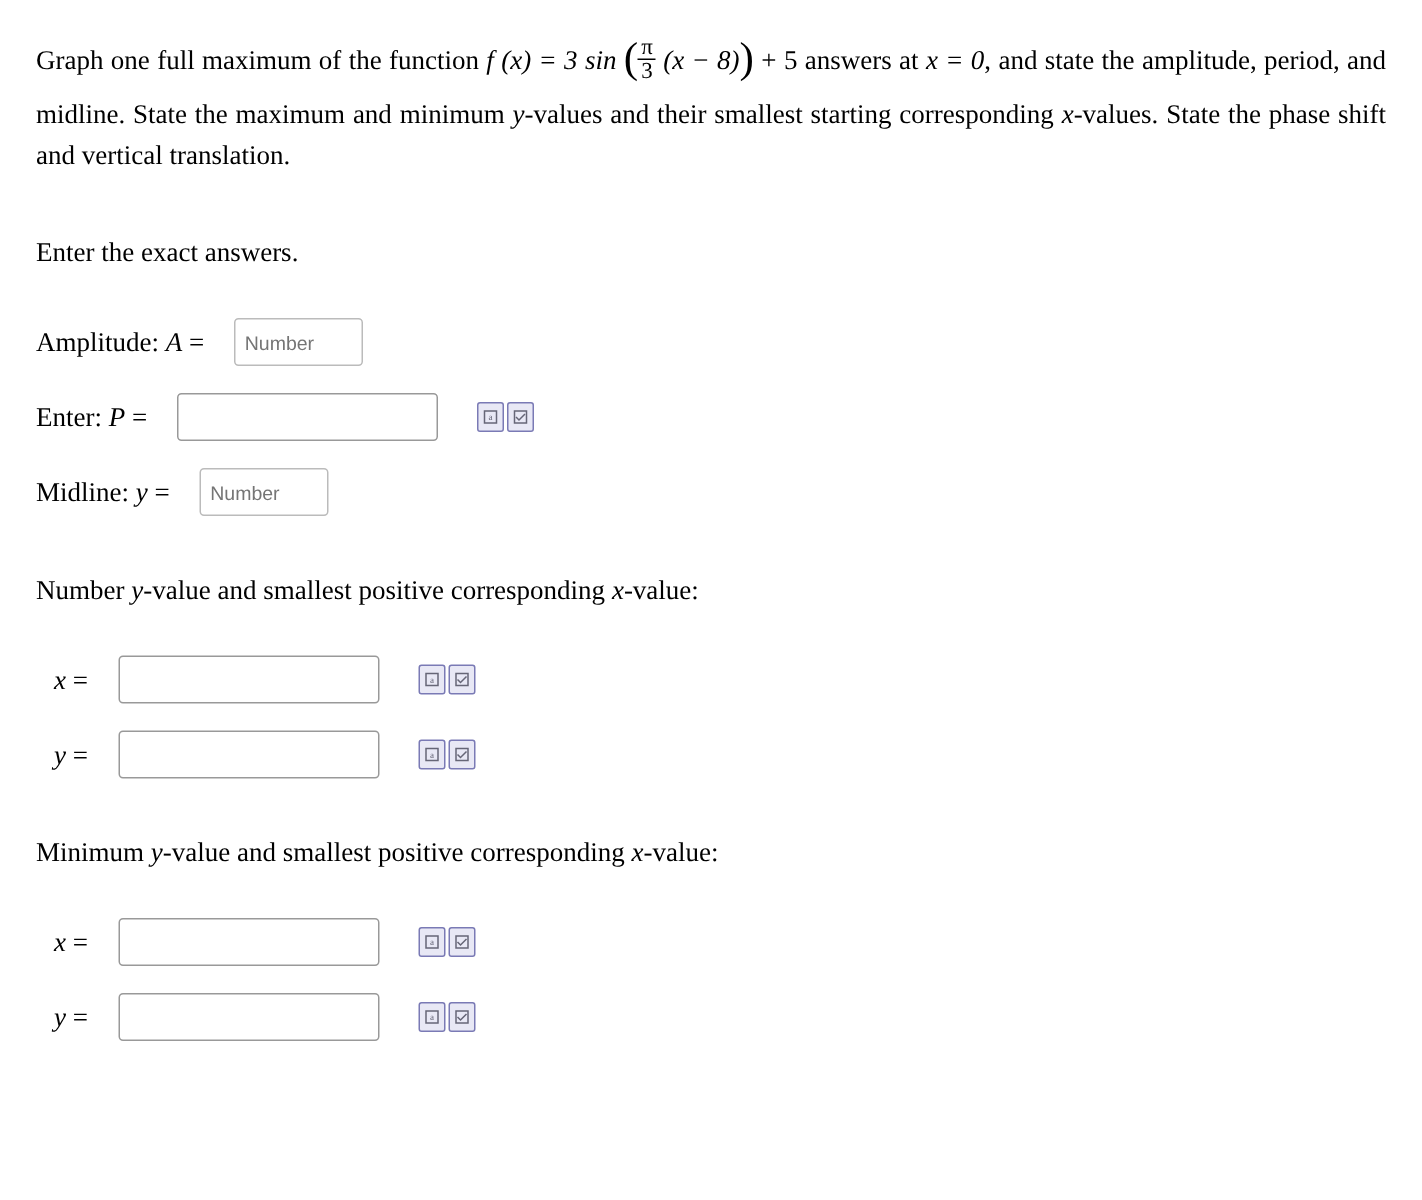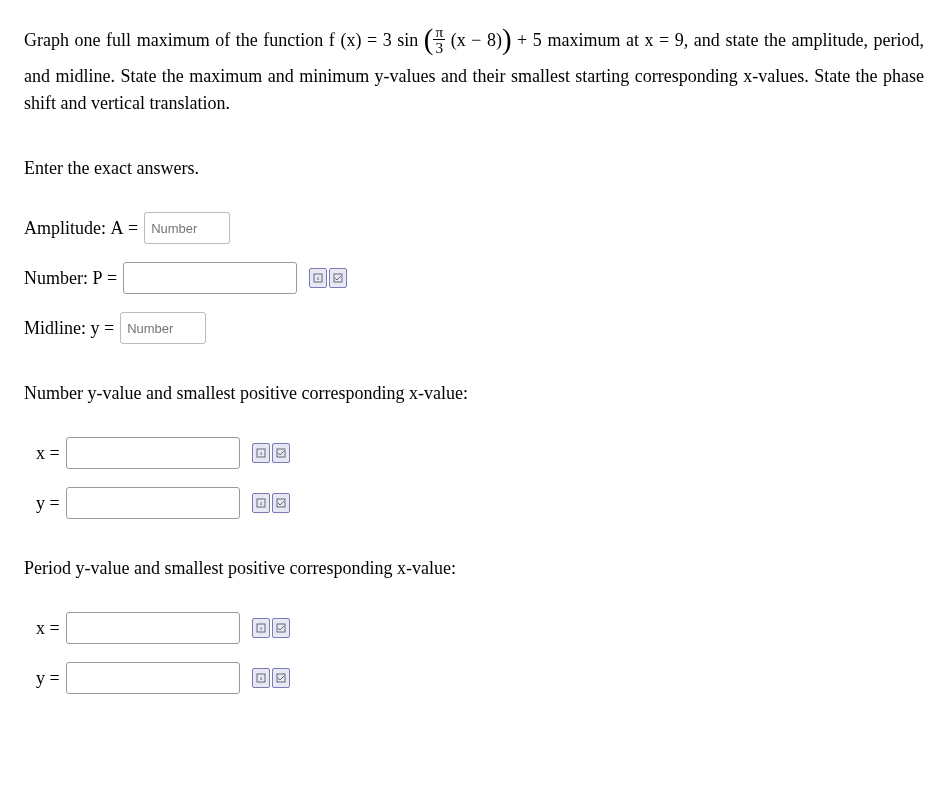--- a/index.html
+++ b/index.html
@@ -10,38 +10,38 @@
     color: #000;
     background: #fff;
     width: 948px;
     box-sizing: border-box;
     line-height: 1.5;
   }
   .question {
     text-align: justify;
     margin-bottom: 38px;
   }
-  .math-i { font-family: "Times New Roman", serif; }
+  .math-i { font-style: italic; font-family: "Times New Roman", serif; }
   .frac {
     display: inline-block;
     vertical-align: middle;
     text-align: center;
     font-size: 0.85em;
     line-height: 1;
     position: relative;
     top: -2px;
   }
   .frac .num { display: block; padding: 0 2px; }
   .frac .den { display: block; border-top: 1px solid #000; padding: 0 2px; }
   .bigparen { font-size: 1.6em; vertical-align: middle; position: relative; top: -2px; }
   .row {
     margin: 14px 0 18px 0;
     display: flex;
     align-items: center;
-    gap: 6px;
+    gap: 20px;
   }
   .indent { margin-left: 12px; }
   .section-gap { margin-top: 36px; }
   input.num {
     font-family: Arial, sans-serif;
     font-size: 13px;
     color: #14532d;
     border: 1px solid #bbb;
     border-radius: 3px;
     padding: 4px 6px;
@@ -82,33 +82,33 @@
   .prompt-line { margin-bottom: 30px; }
 </style>
 </head>
 <body>
 
 <div class="question">
   <span>Graph one full maximum of the function </span>
   <span class="math-i">f (x) = 3 sin</span>
   <span class="bigparen">(</span><span class="frac"><span class="num">π</span><span class="den">3</span></span>
   <span class="math-i">(x − 8)</span><span class="bigparen">)</span><span> + 5</span>
-  <span> maximum at </span>
-  <span class="math-i">x = 9</span><span>, and state the amplitude, period, and midline. State the maximum and minimum </span><span class="math-i">y</span><span>-values and their smallest starting corresponding </span><span class="math-i">x</span><span>-values. State the phase shift and vertical translation.</span>
+  <span> answers at </span>
+  <span class="math-i">x = 0</span><span>, and state the amplitude, period, and midline. State the maximum and minimum </span><span class="math-i">y</span><span>-values and their smallest starting corresponding </span><span class="math-i">x</span><span>-values. State the phase shift and vertical translation.</span>
 </div>
 
 <div class="prompt-line">Enter the exact answers.</div>
 
 <div class="row">
   <span><span>Amplitude: </span><span class="math-i">A</span><span> = </span></span>
   <input class="num" placeholder="Number" style="">
 </div>
 
 <div class="row">
-  <span><span>Number: </span><span class="math-i">P</span><span> = </span></span>
+  <span><span>Enter: </span><span class="math-i">P</span><span> = </span></span>
   <input class="eq" style="">
   <span class="eqtools">
     <span class="tool">
         <svg viewBox="0 0 10 10">
           <rect x="1" y="1" width="8" height="8" fill="none" stroke="#667" stroke-width="1"></rect>
           <text x="5" y="7" text-anchor="middle" font-size="6" fill="#667">a</text>
         </svg>
       </span>
     <span class="tool">
         <svg viewBox="0 0 10 10">
@@ -160,21 +160,21 @@
     <span class="tool">
         <svg viewBox="0 0 10 10">
           <rect x="1" y="1" width="8" height="8" fill="none" stroke="#667" stroke-width="1"></rect>
           <path d="M2 5 L4 7 L8 3" fill="none" stroke="#667" stroke-width="1"></path>
         </svg>
       </span>
   </span>
 </div>
 
 <div class="section-gap prompt-line">
-  <span>Period </span><span class="math-i">y</span><span>-value and smallest positive corresponding </span><span class="math-i">x</span><span>-value:</span>
+  <span>Minimum </span><span class="math-i">y</span><span>-value and smallest positive corresponding </span><span class="math-i">x</span><span>-value:</span>
 </div>
 
 <div class="row indent">
   <span><span class="math-i">x</span><span> =</span></span>
   <input class="eq" style="">
   <span class="eqtools">
     <span class="tool">
         <svg viewBox="0 0 10 10">
           <rect x="1" y="1" width="8" height="8" fill="none" stroke="#667" stroke-width="1"></rect>
           <text x="5" y="7" text-anchor="middle" font-size="6" fill="#667">a</text>

